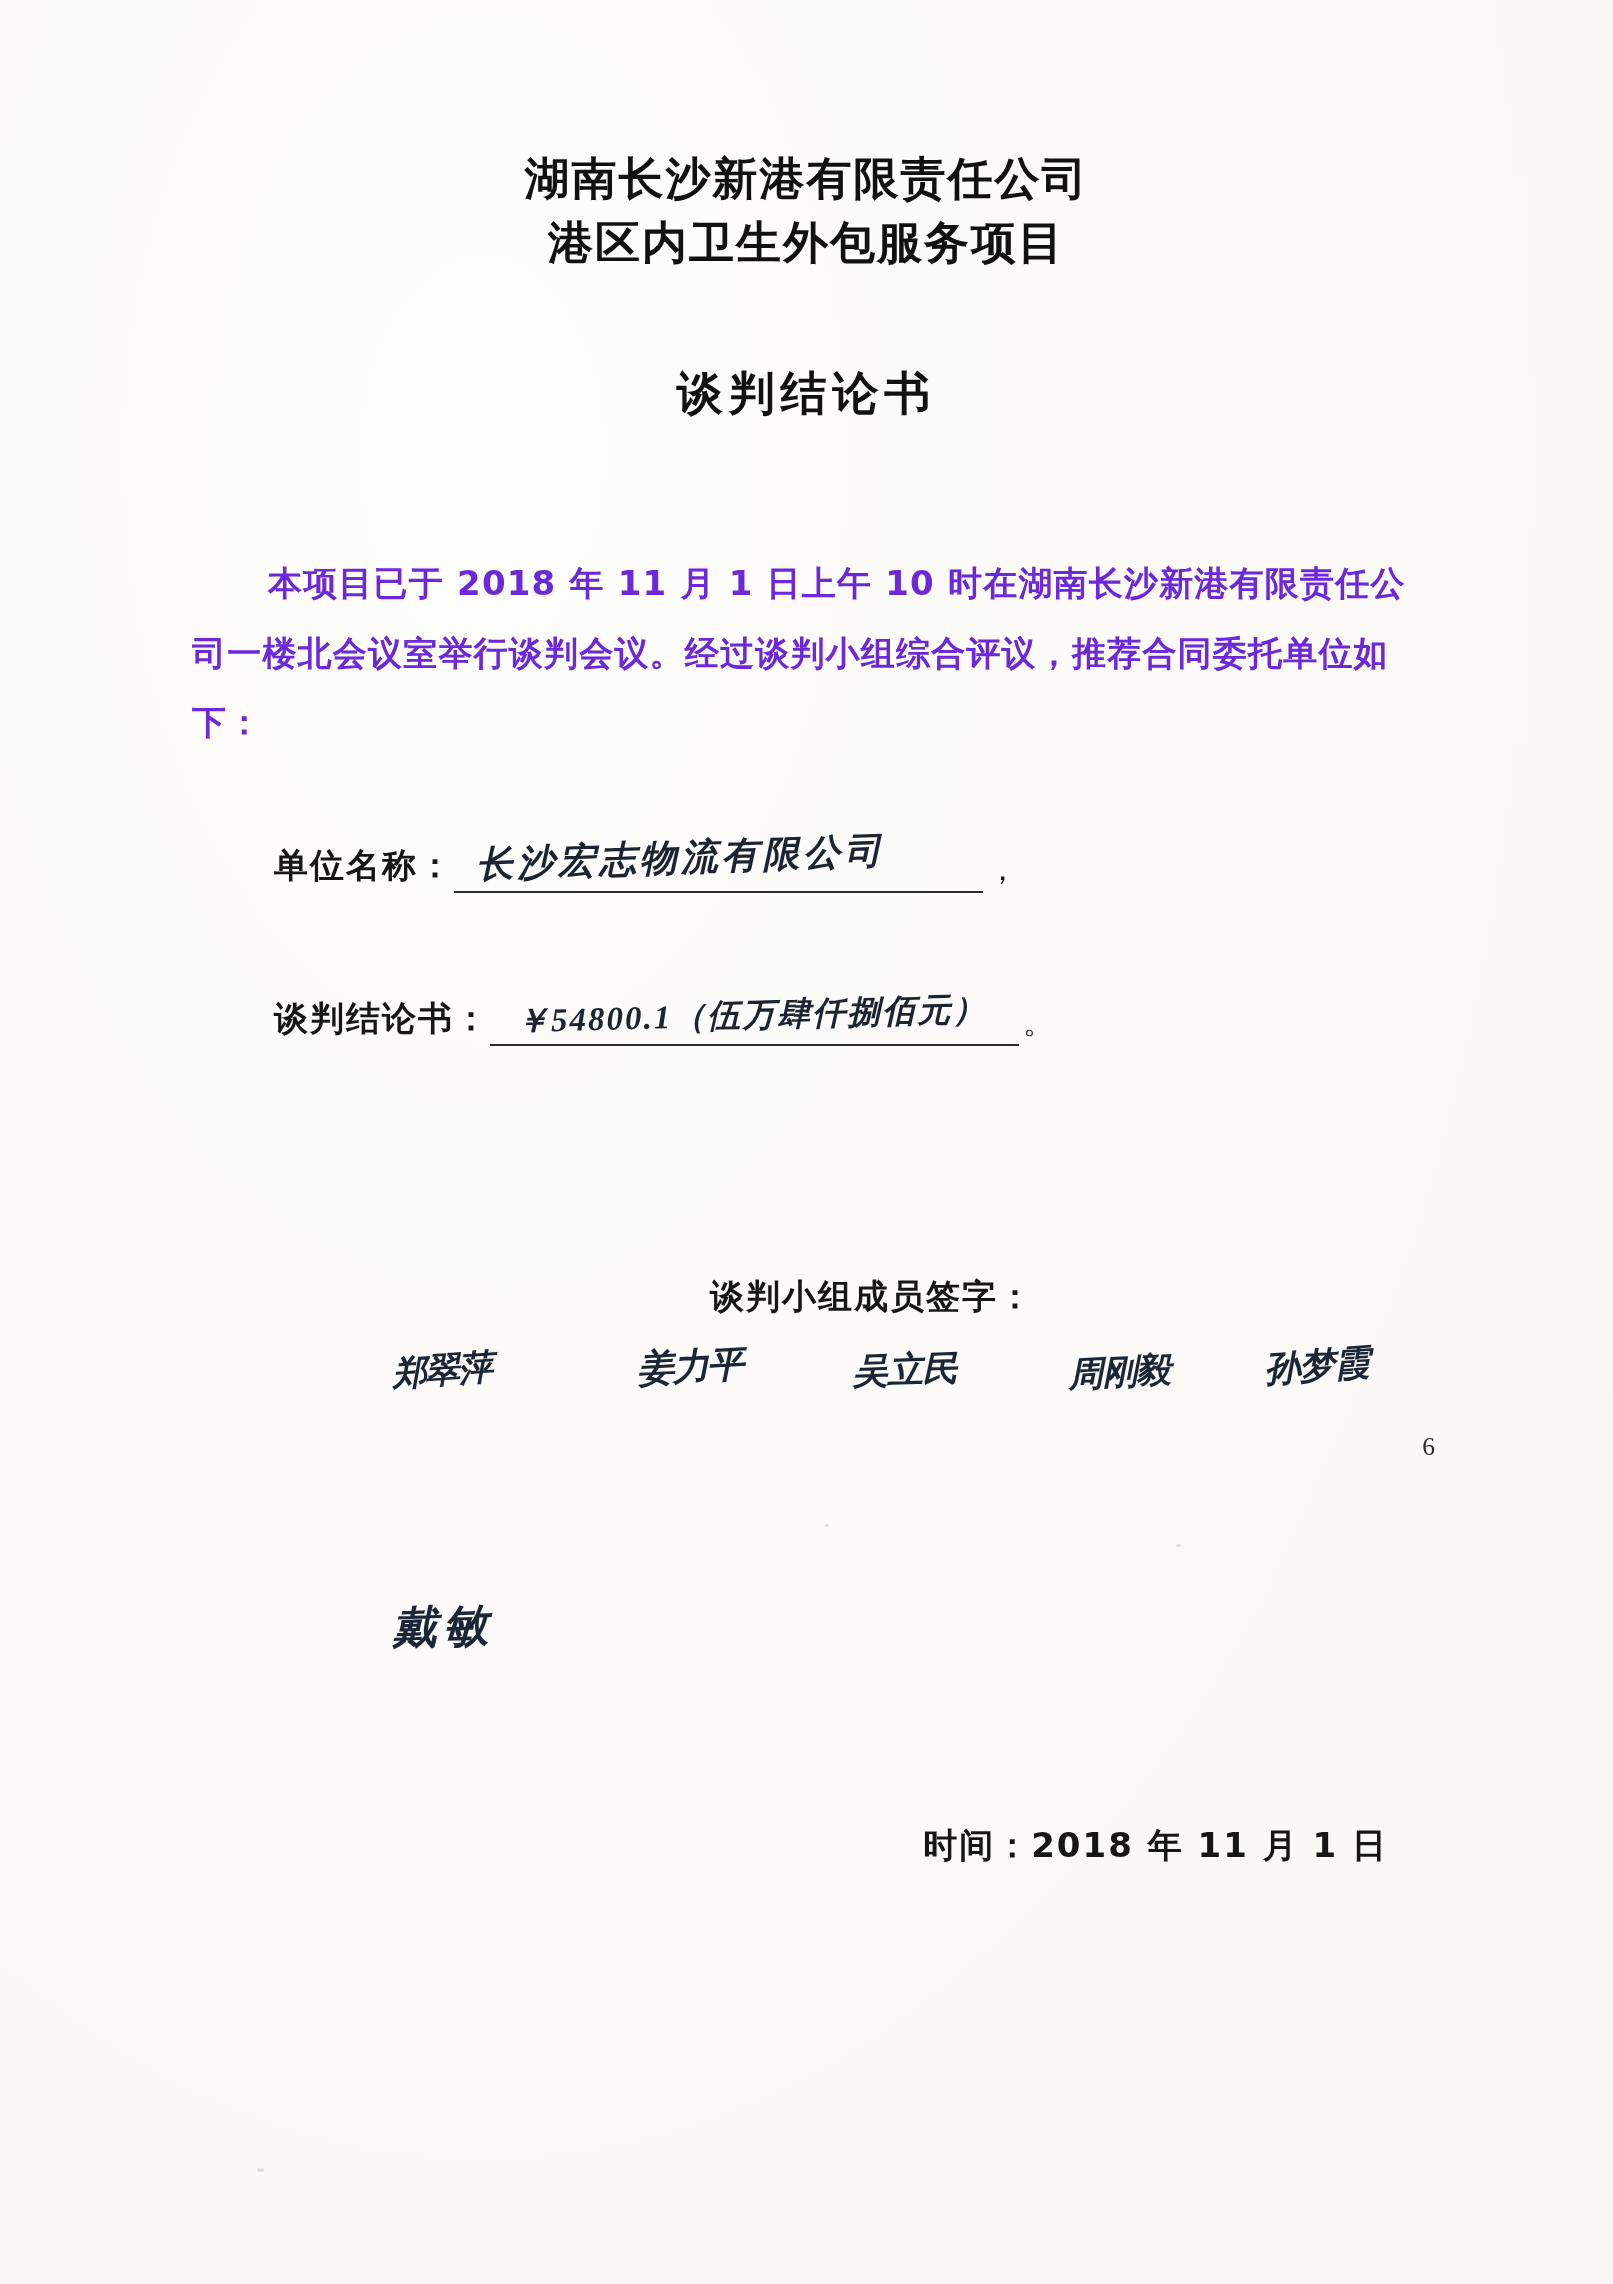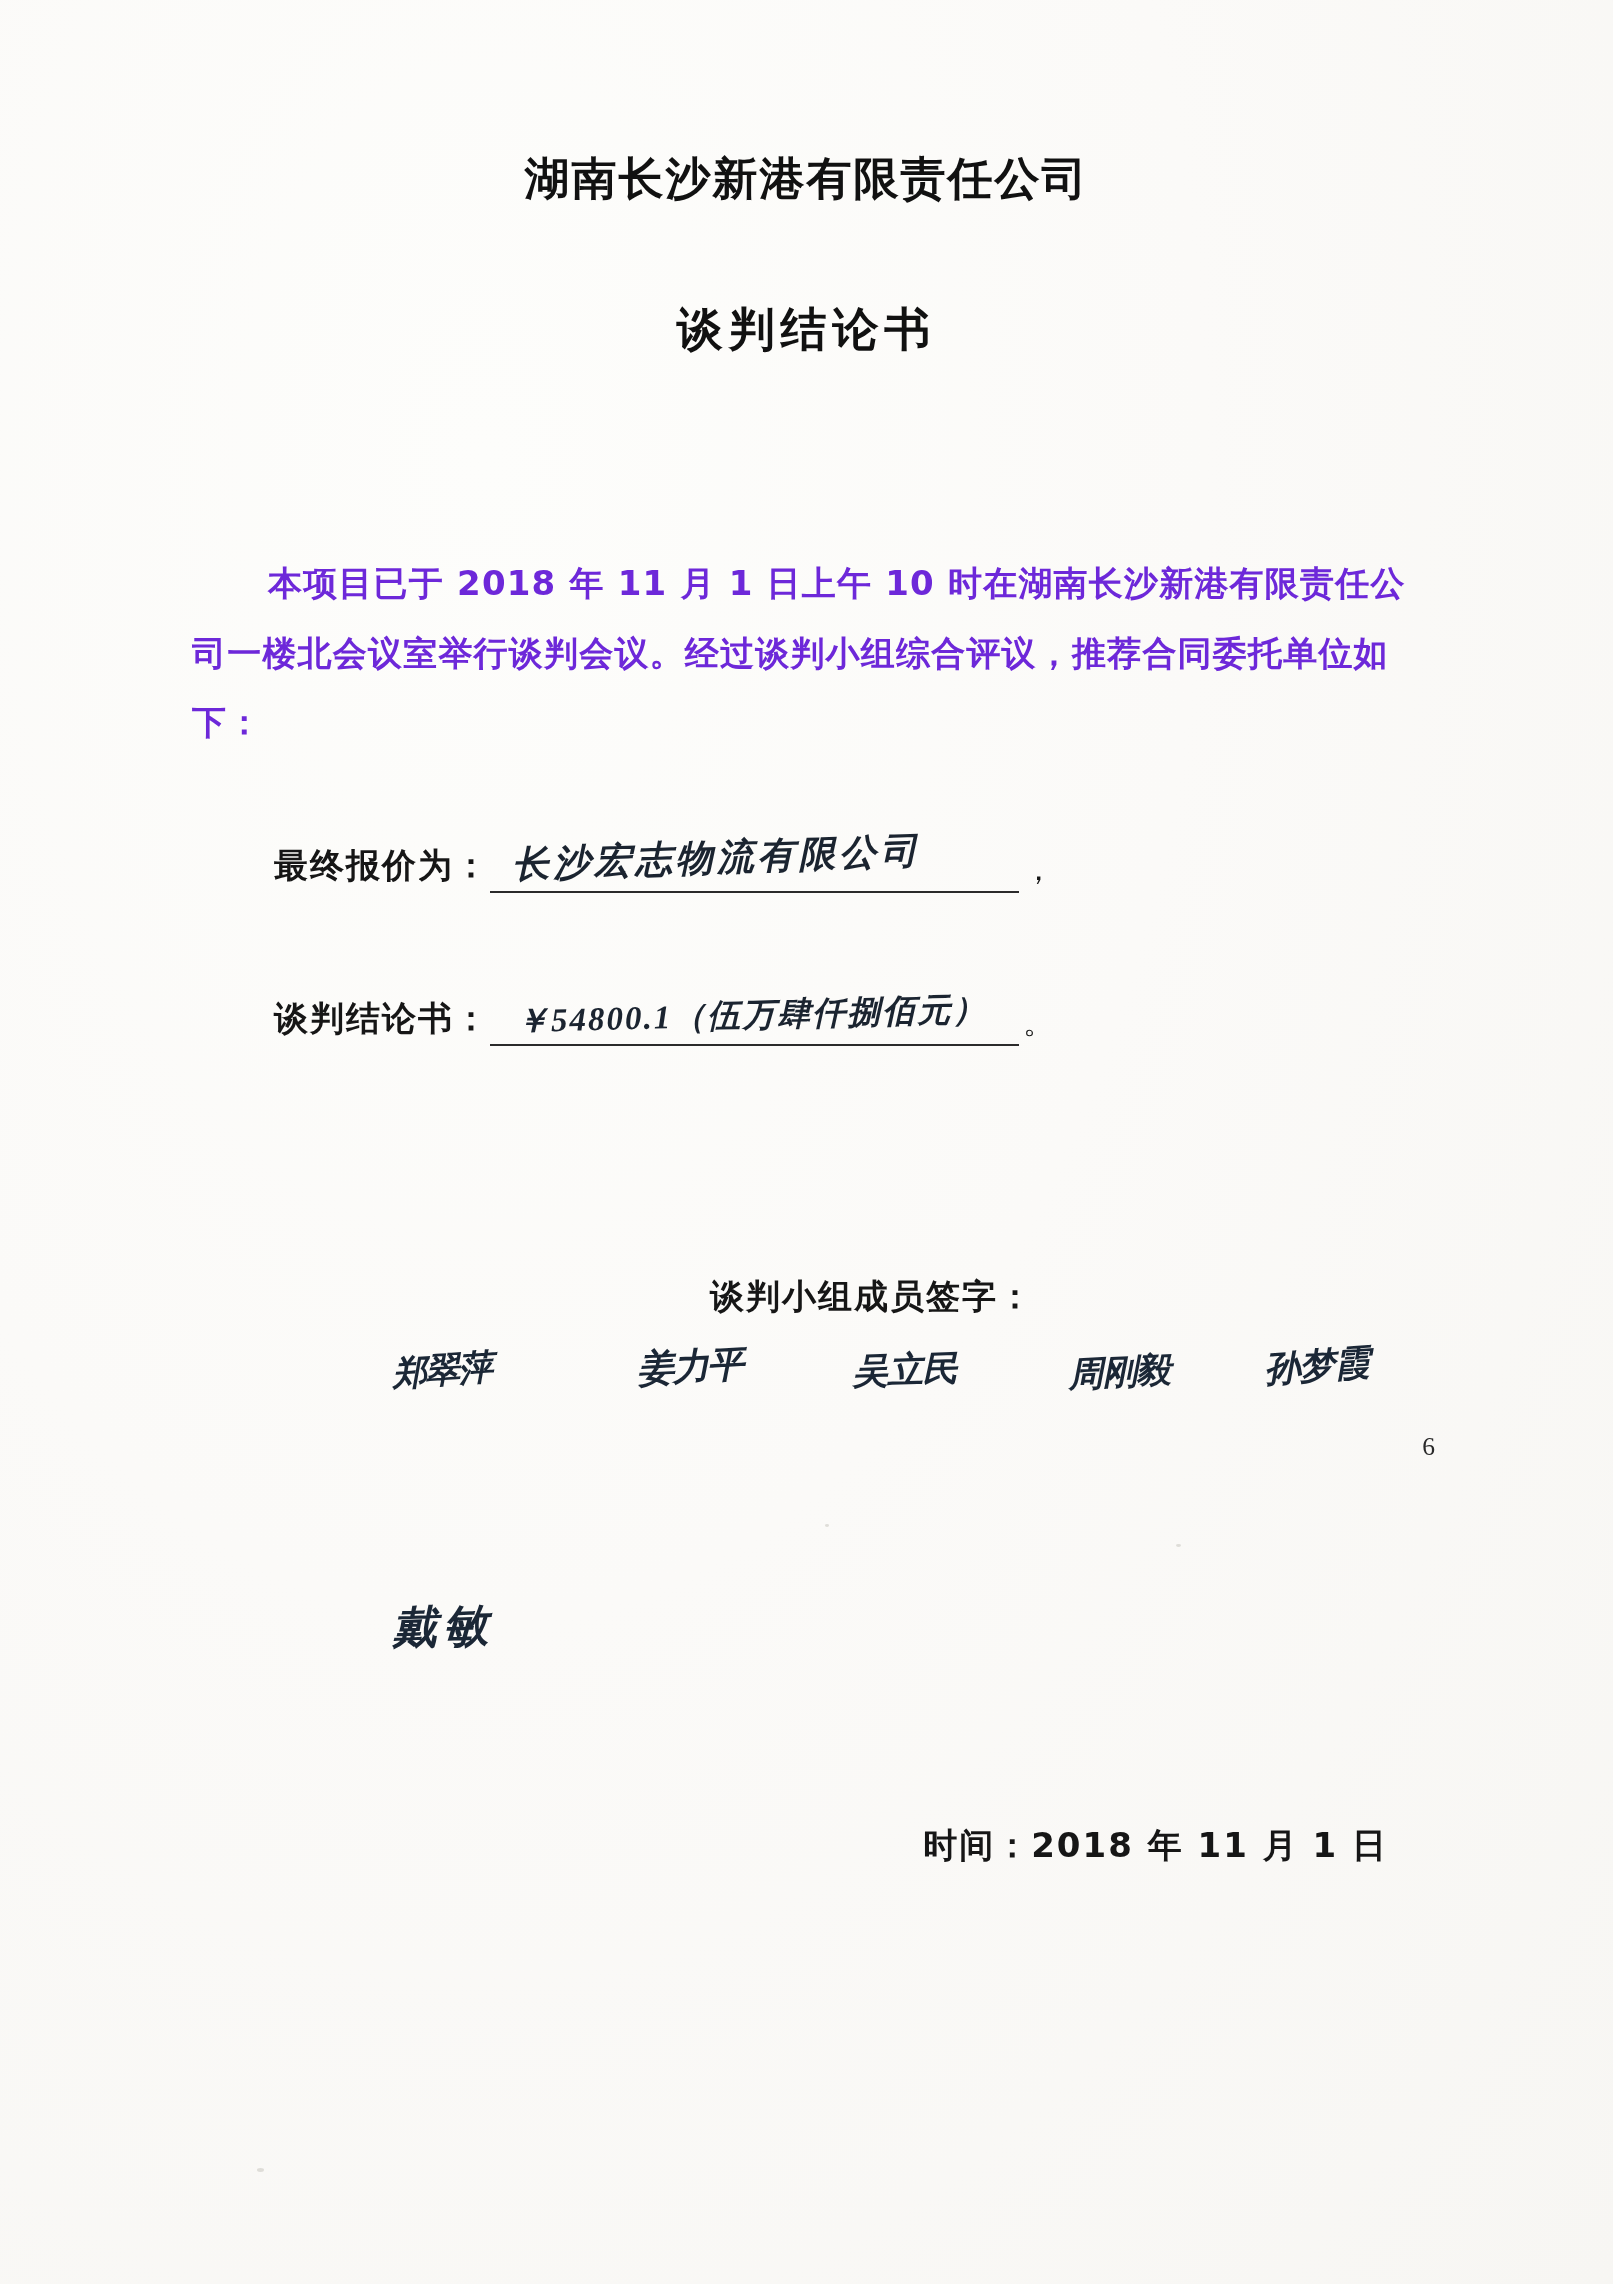--- a/index.html
+++ b/index.html
@@ -193,31 +193,32 @@
 </style>
 </head>
 <body>
 
 <div class="page"></div>
 
 <div class="sheet">
 
   <div class="title-block">
     <div class="title-line">湖南长沙新港有限责任公司</div>
+    <div class="title-line">港区内卫生外包服务项目</div>
     <div class="title-line sub">谈判结论书</div>
   </div>
 
   <div class="body-block">
     <div class="para">本项目已于 2018 年 11 月 1 日上午 10 时在湖南长沙新港有限责任公司一楼北会议室举行谈判会议。经过谈判小组综合评议，推荐合同委托单位如下：</div>
   </div>
 
   <div class="fields">
 
     <div class="field-row">
-      <span class="field-label">最终报价为：</span>
+      <span class="field-label">单位名称：</span>
       <span class="field-rule rule-1">
         <span class="hand hand-company">长沙宏志物流有限公司</span>
       </span>
       <span class="field-tail">，</span>
     </div>
 
     <div class="field-row">
       <span class="field-label">谈判结论书：</span>
       <span class="field-rule rule-2">
         <span class="hand hand-price">￥54800.1（伍万肆仟捌佰元）</span>

